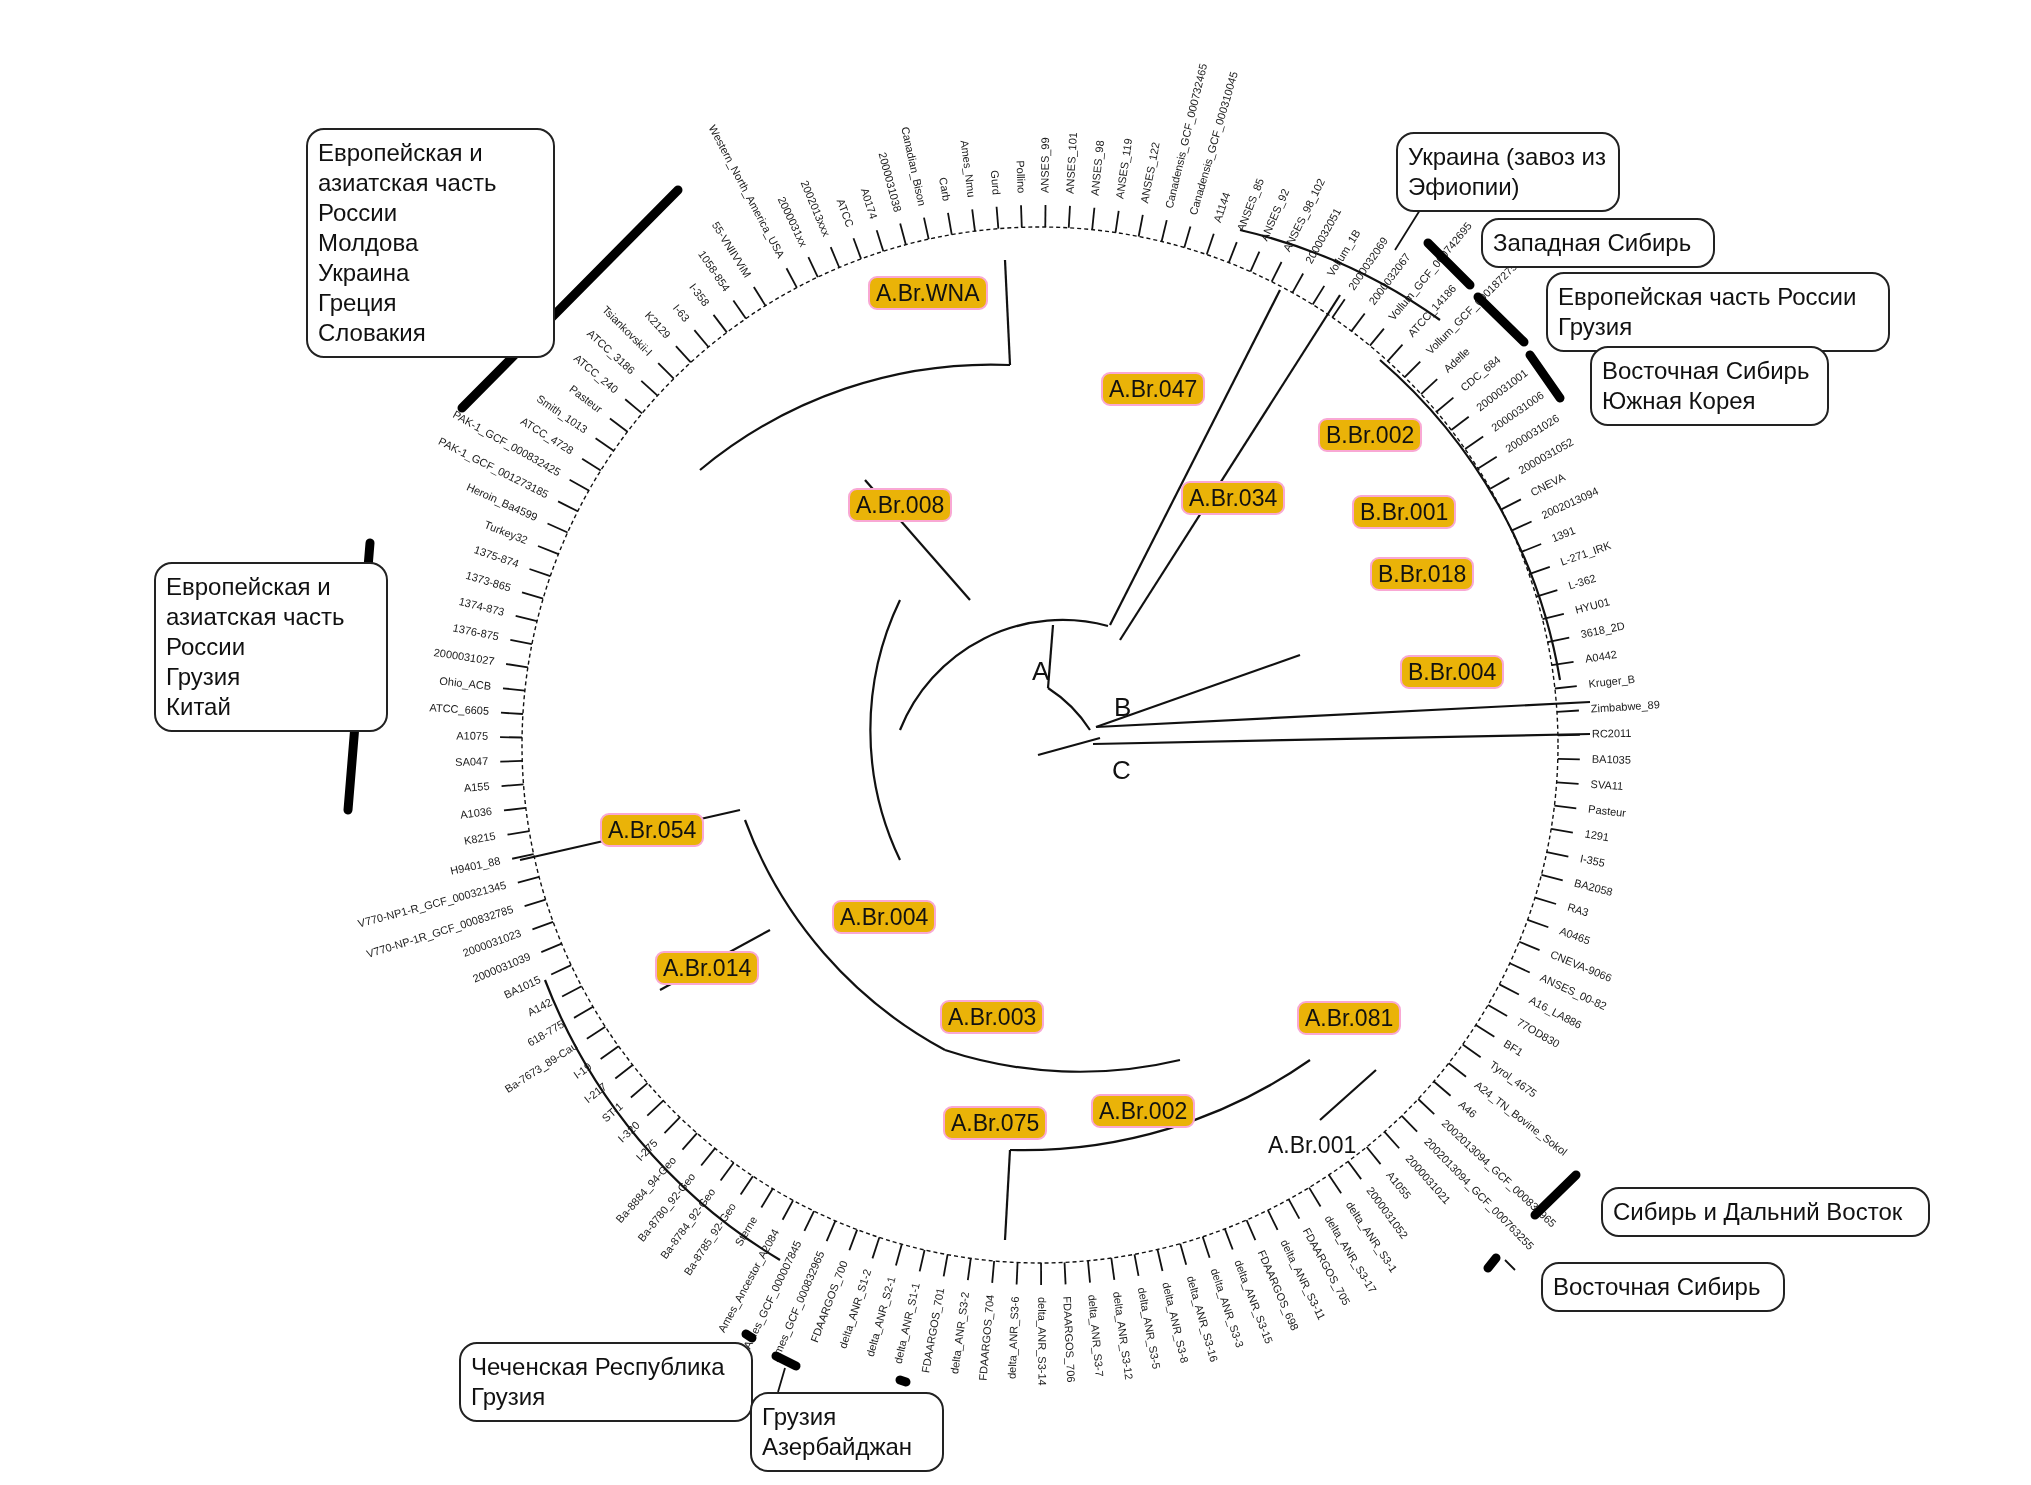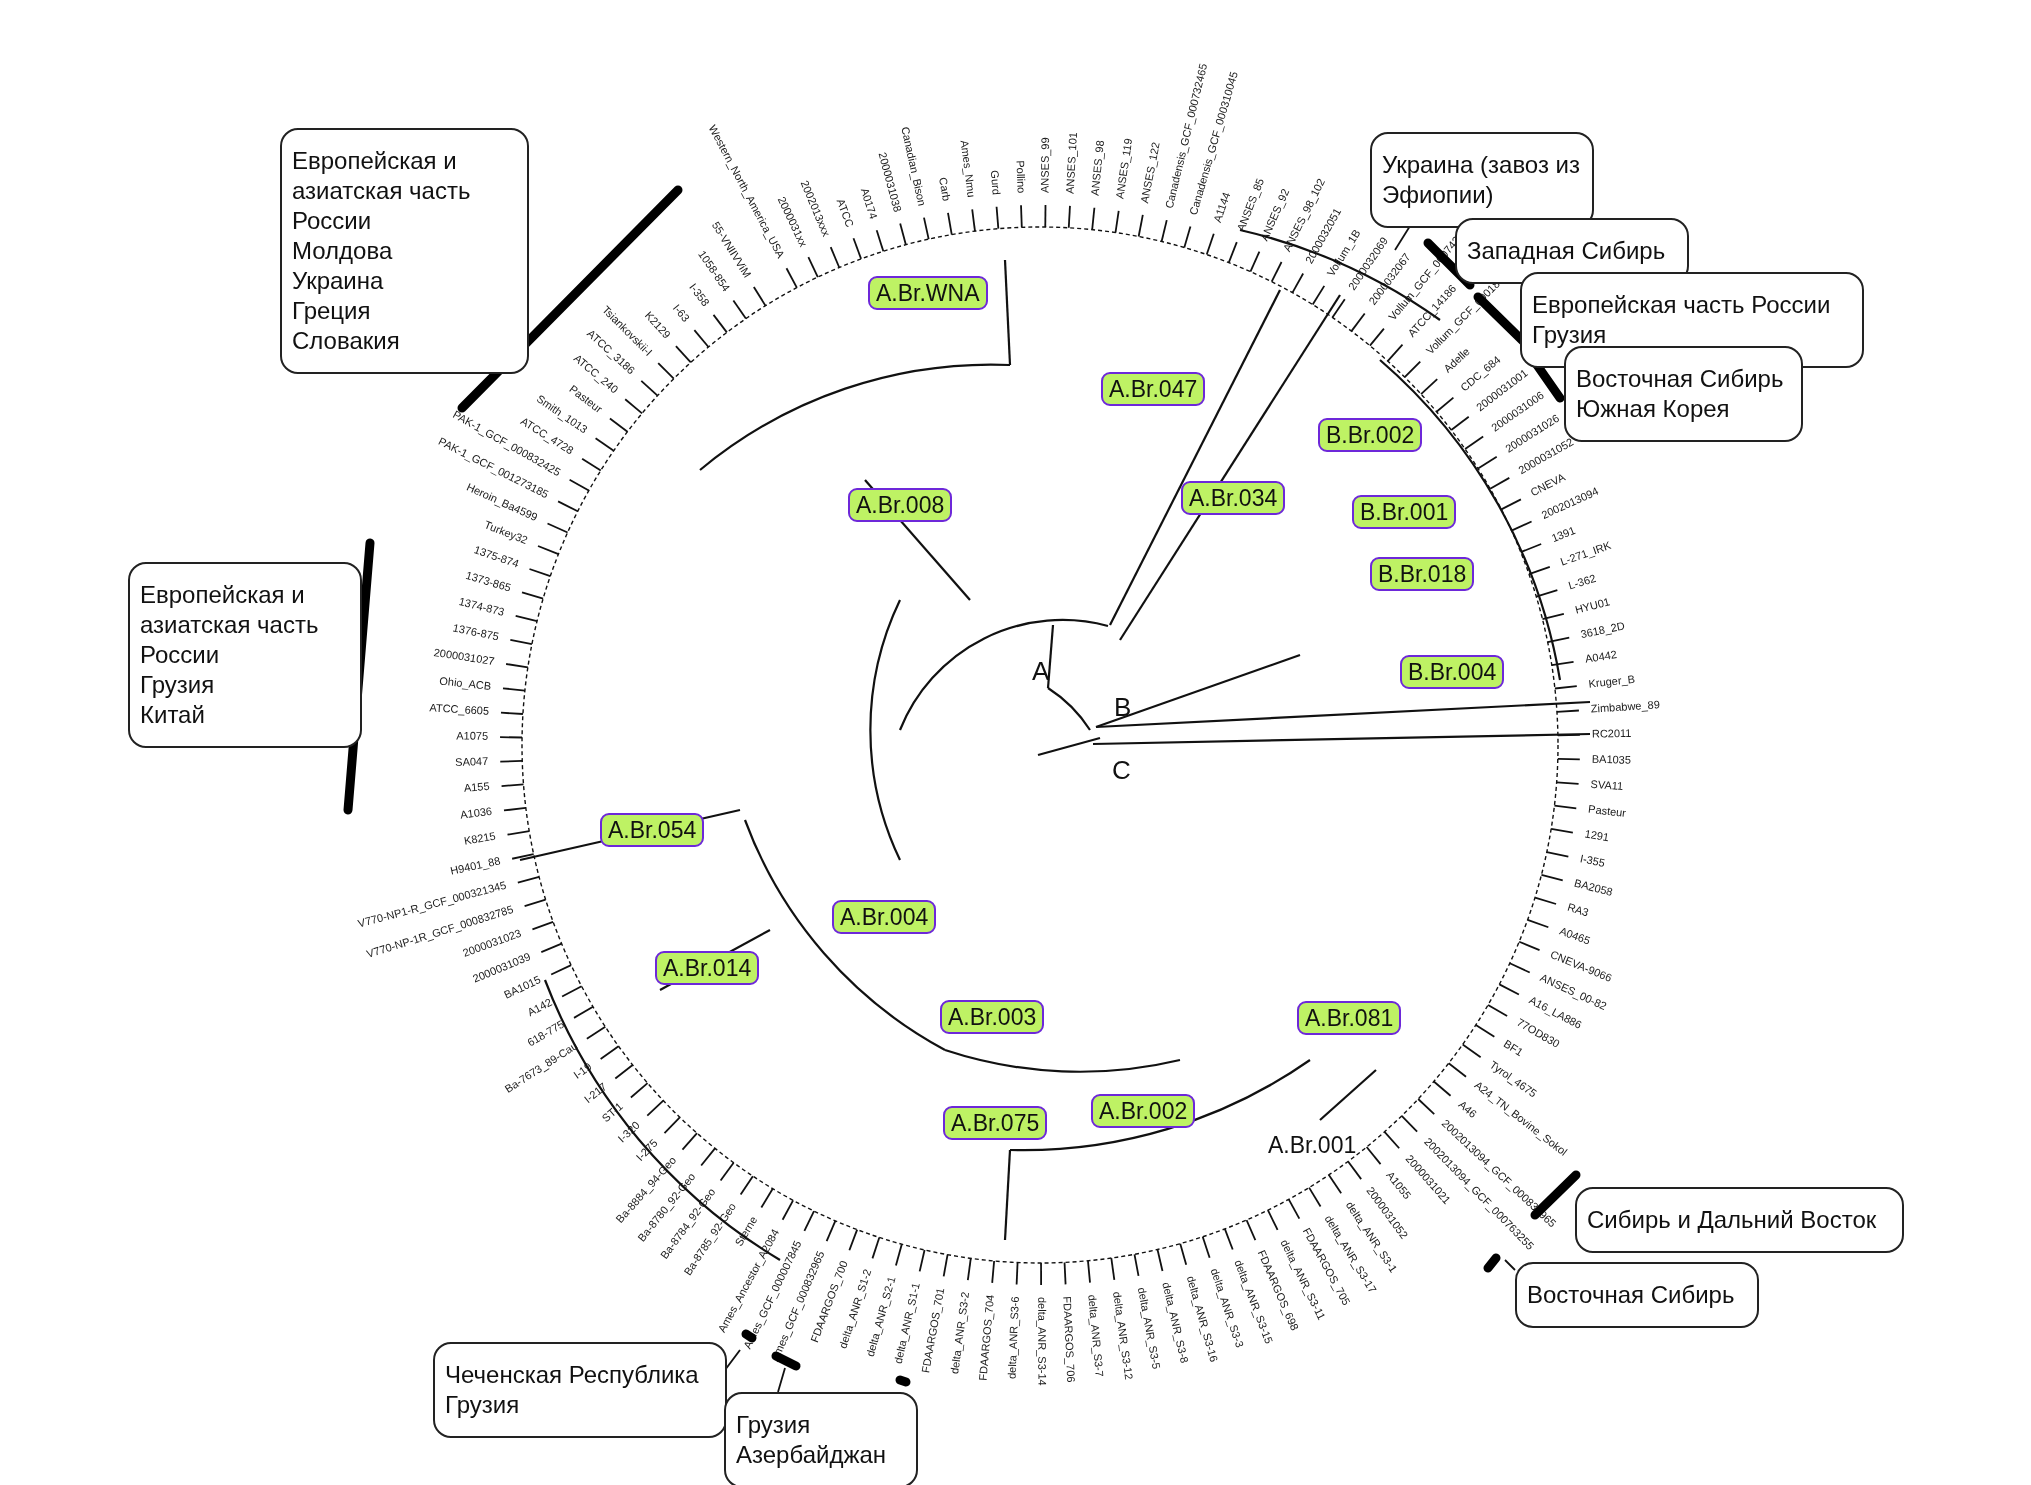--- a/index.html
+++ b/index.html
@@ -3,25 +3,25 @@
 <meta charset="utf-8">
 <style>
   html, body { margin:0; padding:0; background:#ffffff; }
   body { width:2031px; height:1485px; position:relative; overflow:hidden;
          font-family:"Liberation Sans", sans-serif; color:#111; }
   #tree { position:absolute; left:0; top:0; }
   .branch { fill:none; stroke:#111; stroke-width:2.2; }
   .twig { fill:none; stroke:#111; stroke-width:1.8; }
   .leaf-label { font-family:"Liberation Sans", sans-serif; font-size:11px; fill:#1a1a1a; }
   .clade-label { position:absolute; font-size:23px; line-height:26px; padding:2px 6px;
-    border:2px solid #6d28d9; border-radius:9px; background:#bef264; white-space:nowrap; }
+    border:2px solid #f9a8d4; border-radius:9px; background:#eab308; white-space:nowrap; }
   .clade-label.plain { border:none; background:transparent; }
   .root-label { position:absolute; font-size:26px; font-weight:normal; }
-  .region-box { position:absolute; font-size:24px; line-height:30px; padding:16px 10px;
-    border:2.4px solid #222; border-radius:18px; background:#fff; white-space:pre-line; }
+  .region-box { position:absolute; font-size:24px; line-height:30px; padding:8px 10px;
+    border:2.4px solid #222; border-radius:18px; background:#fff; white-space:pre-line;margin-left:26px; }
   .region-bar { stroke:#000; stroke-width:9; stroke-linecap:round; }
   .connector { stroke:#111; stroke-width:1.8; }
 </style>
 </head>
 <body>
 
 <svg id="tree" width="2031" height="1485" viewBox="0 0 2031 1485">
   <g id="leaves">
       <line x1="796.8137304769087" y1="287.63314689907577" x2="786.4853560956192" y2="268.2082998561794" class="twig"></line>
       <text x="780.8516973421883" y="257.6129287418722" text-anchor="end" dominant-baseline="middle" transform="rotate(62 780.8516973421883 257.6129287418722)" class="leaf-label">Western_North_America_USA</text>

